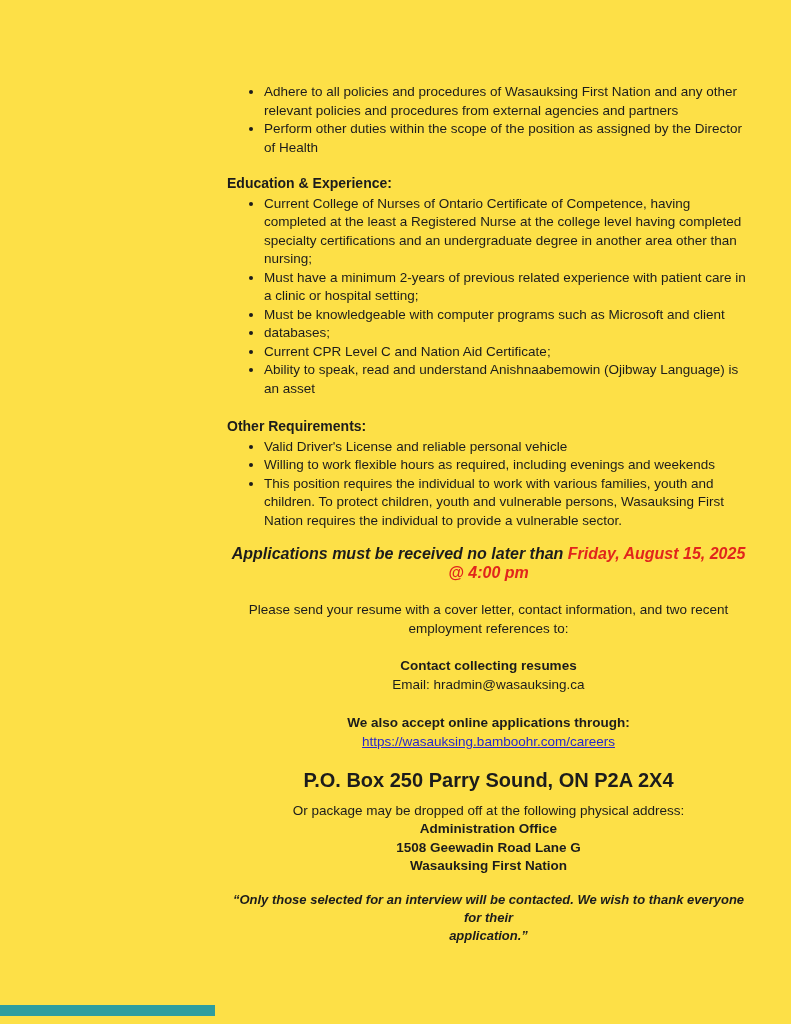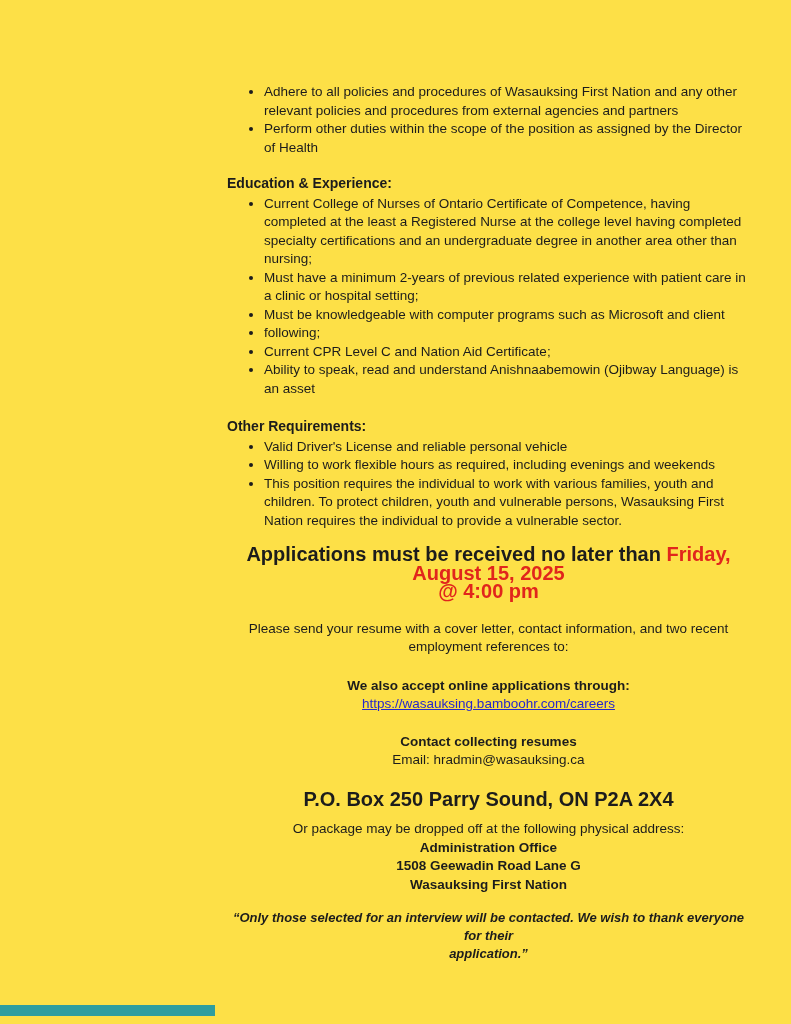--- a/index.html
+++ b/index.html
@@ -29,21 +29,21 @@
   .sec-heading {
     font-weight: 700;
     font-size: 14px;
     margin-top: 17px;
   }
   .sec-heading + ul.bullets { margin-top: 2px; }
   .sec-heading.tight { margin-top: 19px; }
   p { margin: 0; }
   .c { text-align: center; }
   .b { font-weight: 700; }
-  .deadline   { margin-top: 15px; font-size: 20px; }
+  .deadline   { margin-top: 15px; font-size: 16px; font-style: italic; }
   .send       { margin-top: 19px; }
   .contact    { margin-top: 19px; }
   .online     { margin-top: 20px; }
   .pobox      { margin-top: 20px; font-size: 20px; }
   .dropoff    { margin-top: 12px; }
   .quote      { margin-top: 15px; font-style: italic; font-weight: 700; font-size: 13px; line-height: 18px; }
   .red  { color: var(--deadline-red, #e1251c); }
   .link {
     color: var(--link-blue, #2727cc);
     text-decoration: underline;
@@ -67,47 +67,47 @@
     <ul class="bullets">
       <li>Adhere to all policies and procedures of Wasauksing First Nation and any other relevant policies and procedures from external agencies and partners</li>
       <li>Perform other duties within the scope of the position as assigned by the Director of Health</li>
     </ul>
 
     <div class="sec-heading">Education &amp; Experience:</div>
     <ul class="bullets">
       <li>Current College of Nurses of Ontario Certificate of Competence, having completed at the least a Registered Nurse at the college level having completed specialty certifications and an undergraduate degree in another area other than nursing;</li>
       <li>Must have a minimum 2-years of previous related experience with patient care in a clinic or hospital setting;</li>
       <li>Must be knowledgeable with computer programs such as Microsoft and client</li>
-      <li>following;</li>
+      <li>databases;</li>
       <li>Current CPR Level C and Nation Aid Certificate;</li>
       <li>Ability to speak, read and understand Anishnaabemowin (Ojibway Language) is an asset</li>
     </ul>
 
     <div class="sec-heading tight">Other Requirements:</div>
     <ul class="bullets">
       <li>Valid Driver's License and reliable personal vehicle</li>
       <li>Willing to work flexible hours as required, including evenings and weekends</li>
       <li>This position requires the individual to work with various families, youth and children. To protect children, youth and vulnerable persons, Wasauksing First Nation requires the individual to provide a vulnerable sector.</li>
     </ul>
 
     <p class="c b deadline">
       <span>Applications must be received no later than </span><span class="red">Friday, August 15, 2025</span><br>
       <span class="red">@ 4:00 pm</span>
     </p>
 
     <p class="c send">Please send your resume with a cover letter, contact information, and two recent employment references to:</p>
 
+    <p class="c contact">
+      <span class="b">Contact collecting resumes</span><br>
+      <span>Email: hradmin@wasauksing.ca</span>
+    </p>
+
     <p class="c online">
       <span class="b">We also accept online applications through:</span><br>
       <a class="link">https://wasauksing.bamboohr.com/careers</a>
-    </p>
-
-    <p class="c contact">
-      <span class="b">Contact collecting resumes</span><br>
-      <span>Email: hradmin@wasauksing.ca</span>
     </p>
 
     <p class="c b pobox">P.O. Box 250 Parry Sound, ON P2A 2X4</p>
 
     <p class="c dropoff">
       <span>Or package may be dropped off at the following physical address:</span><br>
       <span class="b">Administration Office</span><br>
       <span class="b">1508 Geewadin Road Lane G</span><br>
       <span class="b">Wasauksing First Nation</span>
     </p>

